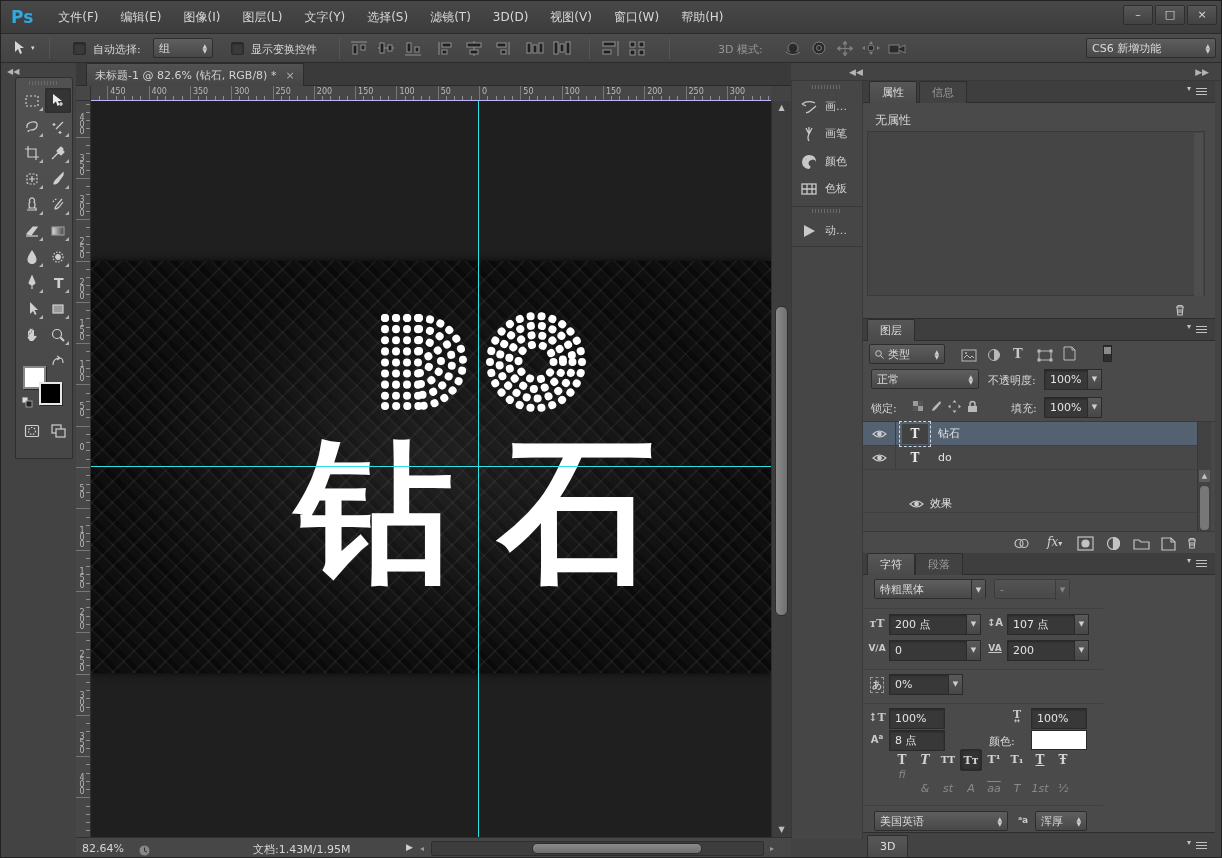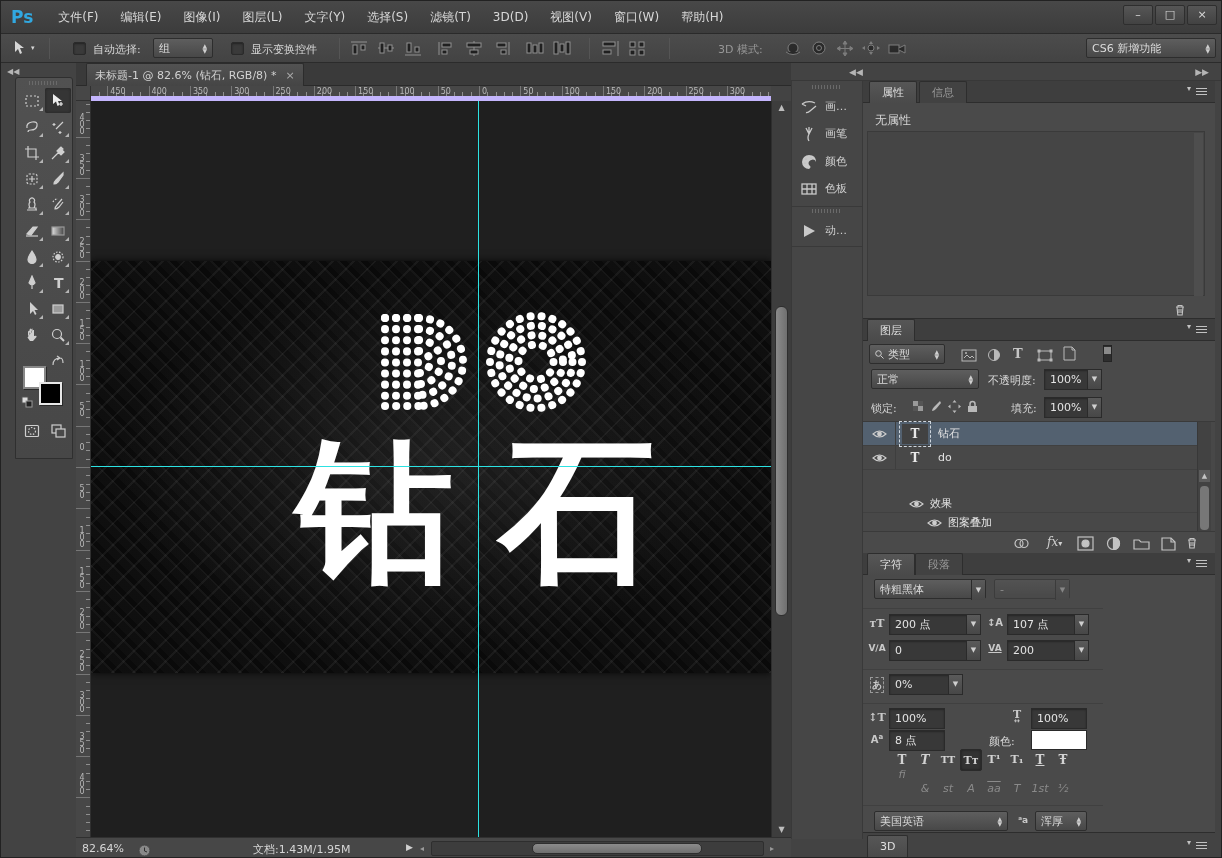--- a/index.html
+++ b/index.html
@@ -25,21 +25,21 @@
   
   #toolspanel{left:14px;top:76px;width:58px;height:382px;background:linear-gradient(#515151,#474747);border:1px solid #2f2f2f;border-radius:3px 3px 0 0;}
   .grip{height:4px;margin:3px auto 0;width:30px;background:repeating-linear-gradient(90deg,#6a6a6a 0 1px,transparent 1px 3px);}
   .tool{position:absolute;width:26px;height:25px;display:flex;align-items:center;justify-content:center;}
   .tool svg{width:16px;height:16px;stroke:#cfcfcf;fill:none;stroke-width:1.2;}
   .tool.sel{background:#353535;border-radius:2px;box-shadow:inset 0 0 3px #222;}
   .tool.fly:after{content:"";position:absolute;right:2px;bottom:2px;border-left:4px solid transparent;border-bottom:4px solid #b5b5b5;}
   
   #tabbar{left:75px;top:62px;width:715px;height:23px;background:#3a3a3a;border-bottom:1px solid #2a2a2a;}
   #doctab{position:absolute;left:10px;top:0;height:23px;background:linear-gradient(#525252,#454545);border:1px solid #2c2c2c;border-bottom:none;display:flex;align-items:center;padding:0 8px;color:#d2d2d2;font-size:11px;border-radius:2px 2px 0 0;}
-  #hruler{left:90px;top:85px;width:680px;height:15px;background:#474747;border-bottom:5px solid #c4b5fd;overflow:hidden;}
+  #hruler{left:90px;top:85px;width:680px;height:15px;background:#474747;border-bottom:1px solid #c4b5fd;overflow:hidden;}
   #vruler{left:75px;top:100px;width:15px;height:736px;background:#474747;border-right:1px solid #303030;overflow:hidden;}
   #rulercorner{left:75px;top:85px;width:15px;height:15px;background:#474747;border-right:1px solid #303030;border-bottom:1px solid #303030;}
   .tickh{position:absolute;bottom:0;width:1px;height:4px;background:#8f8f8f;}
   .tickh.major{height:15px;background:#777;}
   .tickv{position:absolute;right:0;height:1px;width:4px;background:#8f8f8f;}
   .tickv.major{width:15px;background:#777;}
   .rlabel{position:absolute;color:#b9b9b9;font-size:8px;}
   .rlabelv{position:absolute;color:#b9b9b9;font-size:8px;width:8px;line-height:7px;word-break:break-all;text-align:center;}
   #viewport{left:90px;top:100px;width:680px;height:736px;background:#1f1f1f;overflow:hidden;}
   #docimage{position:absolute;left:0;top:160px;width:680px;height:412px;background-color:#0a0a0a;
@@ -811,26 +811,20 @@
           </div>
         <div class="lthumb" style="background:none">T</div>
         <span class="lname">do</span>
       </div>
       <div class="lrow" style="top:72px;height:19px">
         <span class="eyesm" style="margin-left:46px"><svg viewBox="0 0 15 10">
               <use href="#g-eye" xlink:href="#g-eye"></use>
             </svg></span>
         <span class="lname" style="margin-left:6px">效果</span>
       </div>
-      <div class="lrow" style="top:91px;height:19px;border-bottom:none">
-        <span class="eyesm" style="margin-left:64px"><svg viewBox="0 0 15 10">
-              <use href="#g-eye" xlink:href="#g-eye"></use>
-            </svg></span>
-        <span class="lname" style="margin-left:6px">图案叠加</span>
-      </div>
 
       <div class="abs" style="left:334px;top:0;width:14px;height:110px;background:#424242;border-left:1px solid #383838">
         <div style="position:absolute;left:1px;top:48px;width:11px;height:12px;background:#5c5c5c;color:#c5c5c5;font-size:7px;text-align:center;line-height:12px">▲</div>
         <div style="position:absolute;left:2px;top:64px;width:9px;height:44px;background:#777;border-radius:4px"></div>
       </div>
     </div>
 
     <div class="abs" style="left:0;top:212px;width:352px;height:22px;background:#4a4a4a;border-top:1px solid #3a3a3a">
       <div class="abs botico" style="left:150px;top:4px"><svg viewBox="0 0 17 15">
             <circle cx="6" cy="7.5" r="4"></circle>

